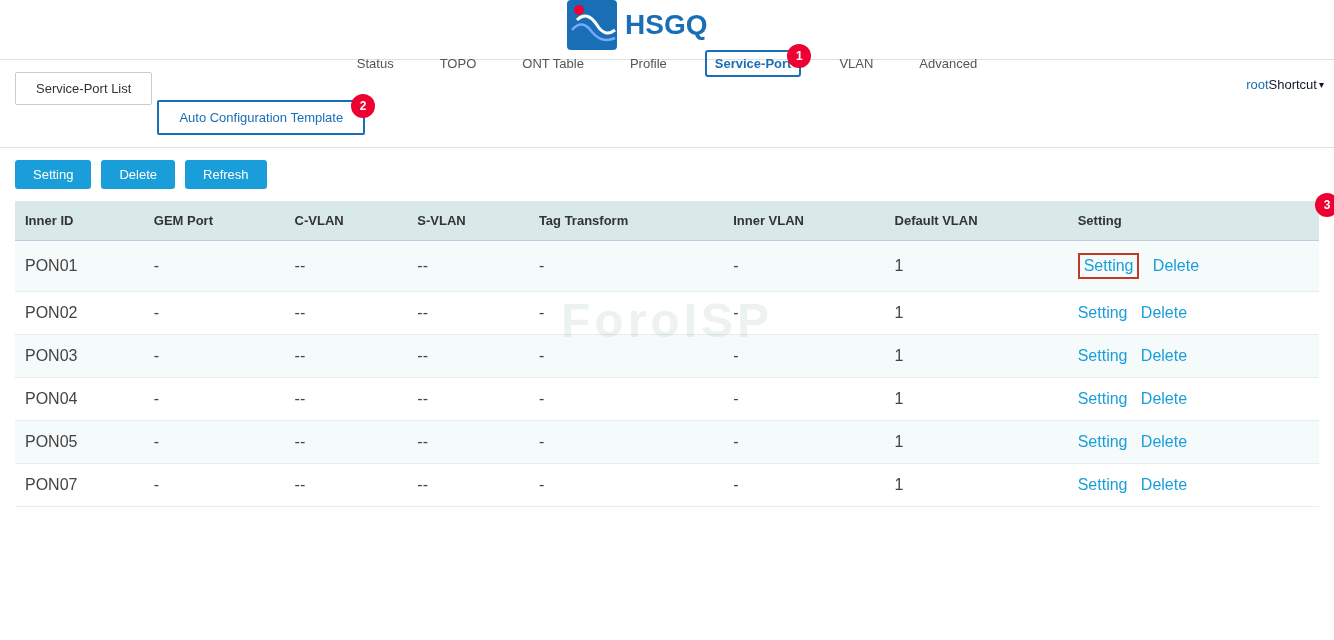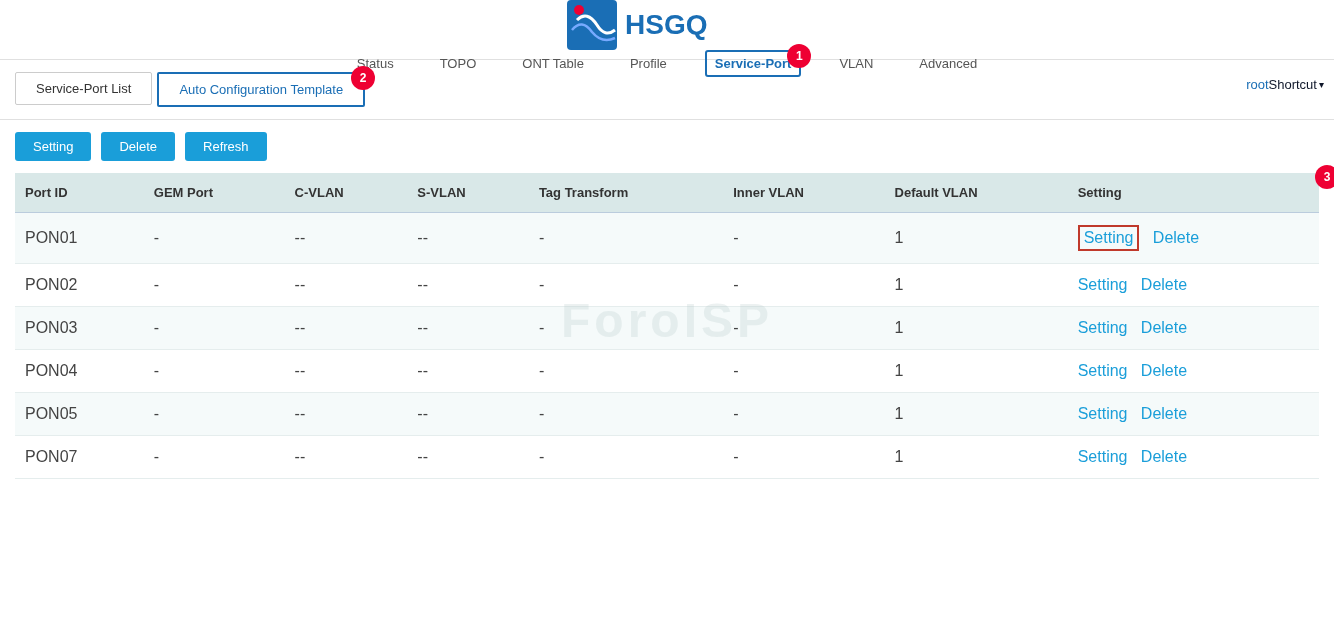--- a/index.html
+++ b/index.html
@@ -13,21 +13,21 @@
     .nav { display: flex; align-items: center; flex: 1; justify-content: flex-end; gap: 30px; }
     .nav-item { font-size: 13px; color: #555; cursor: pointer; padding: 4px 8px; white-space: nowrap; }
     .nav-item.active { color: #1a6eb5; font-weight: bold; border: 2px solid #1a6eb5; border-radius: 3px; }
     .nav-right { display: flex; align-items: flex-end; margin-left: auto; }
     .nav-root { color: #1a6eb5; font-size: 13px; }
     .nav-shortcut { color: #0f172a; font-size: 13px; display: flex; align-items: center; gap: 2px; cursor: pointer; }
 
     
     .tabs-bar { display: flex; align-items: flex-start; padding: 12px 15px; background: #fff; border-bottom: 1px solid #e0e0e0; gap: 5px; }
     .tab-btn { padding: 8px 20px; border: 1px solid #ccc; background: #fff; cursor: pointer; font-size: 13px; color: #333; border-radius: 2px; white-space: nowrap; }
-    .tab-btn.active { color: #1a6eb5; border: 2px solid #1a6eb5; font-weight: 500; }
+    .tab-btn.active { color: #1a6eb5; border: 2px solid #1a6eb5; font-weight: 500; margin-top: 28px; }
 
     
     .action-bar { display: flex; gap: 10px; padding: 12px 15px; background: #fff; }
     .btn-blue { background: #1a9ed9; color: #fff; border: none; padding: 7px 18px; border-radius: 3px; cursor: pointer; font-size: 13px; }
 
     
     .table-container { padding: 0 15px; }
     table { width: 100%; border-collapse: collapse; }
     thead tr { background: #d9e8e8; }
     thead th { padding: 12px 10px; text-align: left; font-size: 13px; color: #333; border-bottom: 1px solid #bcd; font-weight: 600; }
@@ -94,21 +94,21 @@
 <div class="action-bar">
   <button class="btn-blue">Setting</button>
   <button class="btn-blue">Delete</button>
   <button class="btn-blue">Refresh</button>
 </div>
 
 <div class="table-container">
   <table>
     <thead>
       <tr>
-        <th>Port ID</th>
+        <th>Inner ID</th>
         <th>GEM Port</th>
         <th>C-VLAN</th>
         <th>S-VLAN</th>
         <th>Tag Transform</th>
         <th>Inner VLAN</th>
         <th>Default VLAN</th>
         <th style="position:relative;">
           <span>Setting</span>
           <span class="num-badge" style="right:-20px; top:-8px;">3</span>
         </th>

